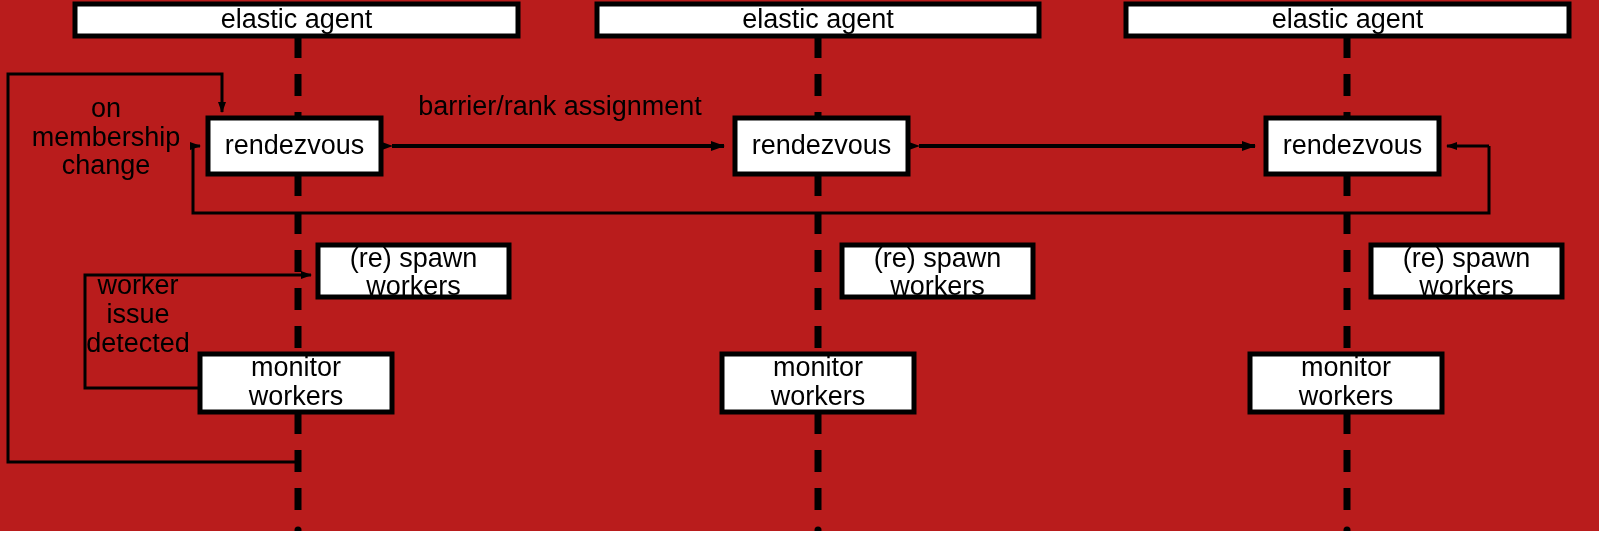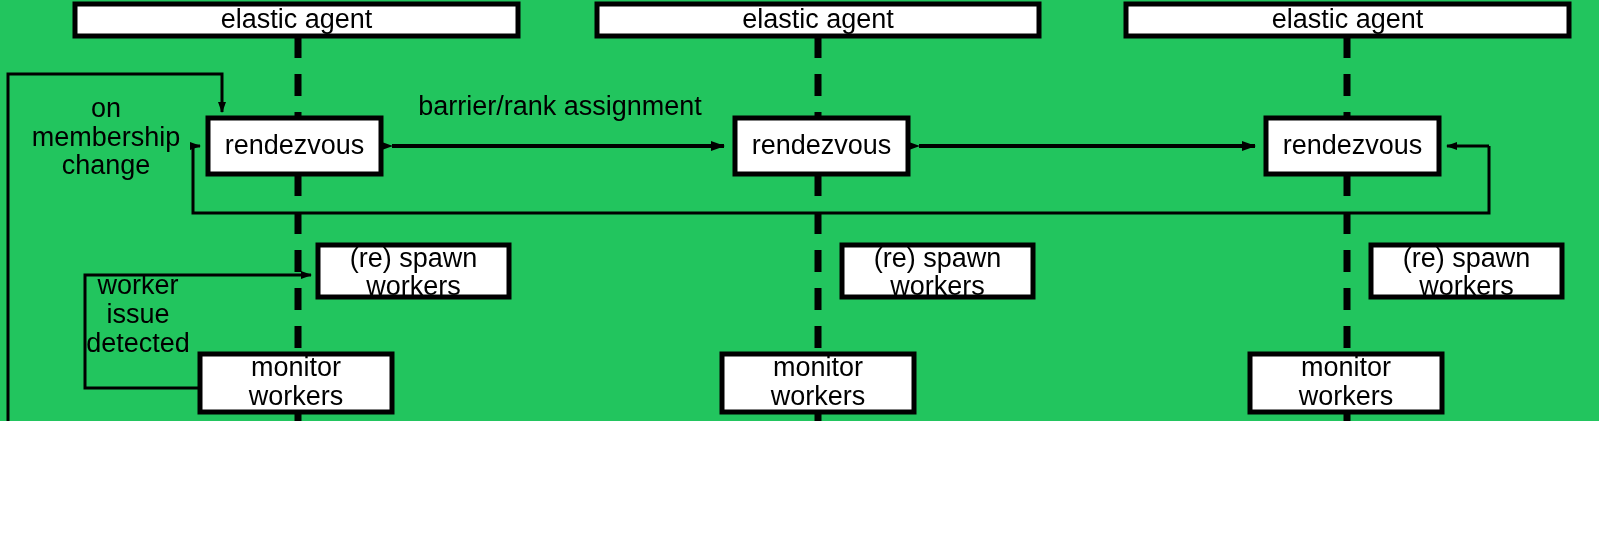--- a/index.html
+++ b/index.html
@@ -3,22 +3,22 @@
 <meta charset="utf-8">
 <style>
   html, body {
     margin: 0;
     padding: 0;
     background: #ffffff;
   }
   #diagram-root {
     position: relative;
     width: 1599px;
-    height: 421px;
-    background: #22c55e;
+    height: 531px;
+    background: #b91c1c;
     font-family: "Liberation Sans", sans-serif;
   }
   svg.canvas {
     display: block;
     width: 1599px;
     height: 545px;
   }
   .box-rect {
     fill: #ffffff;
     stroke: #000000;

